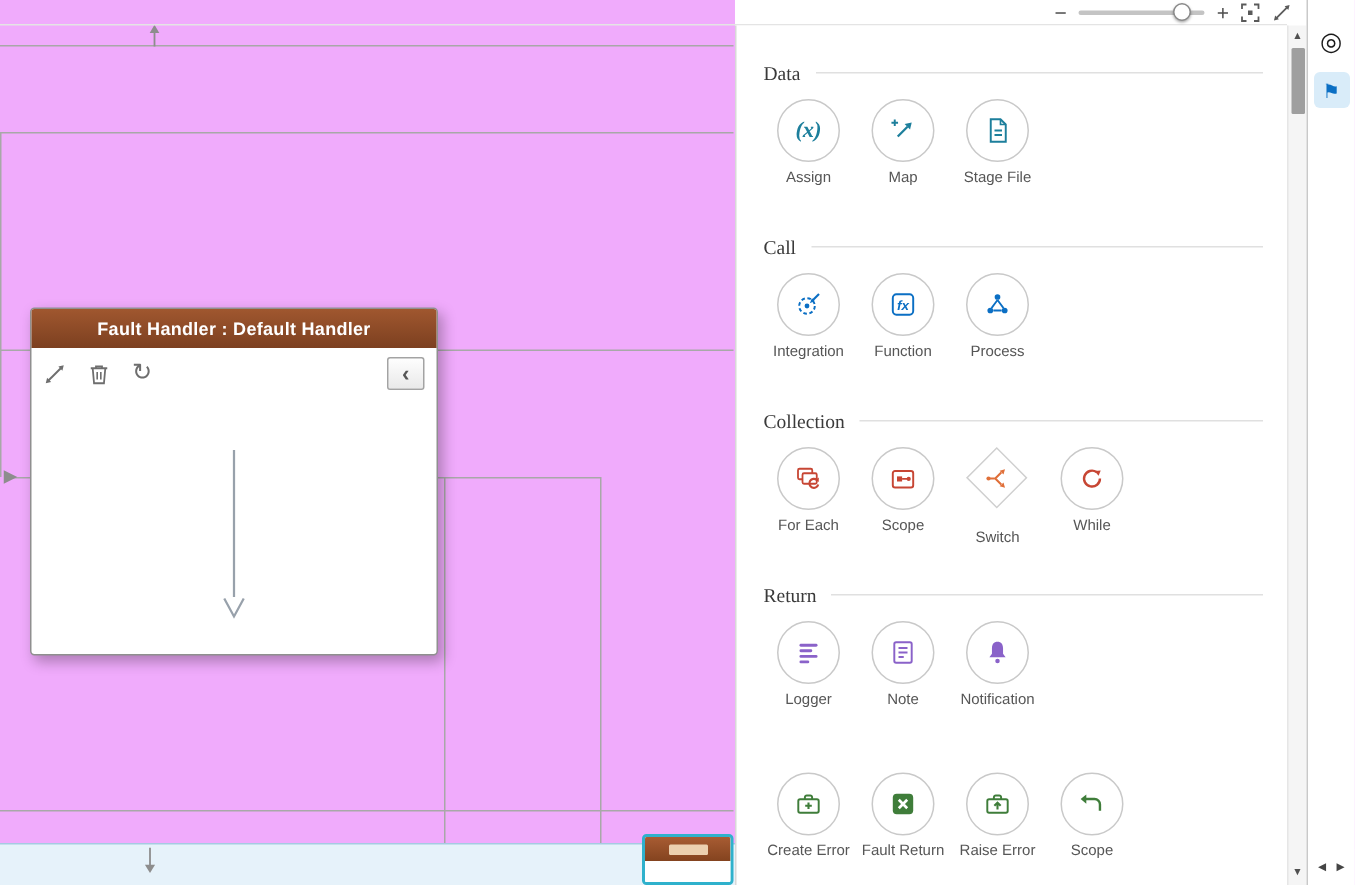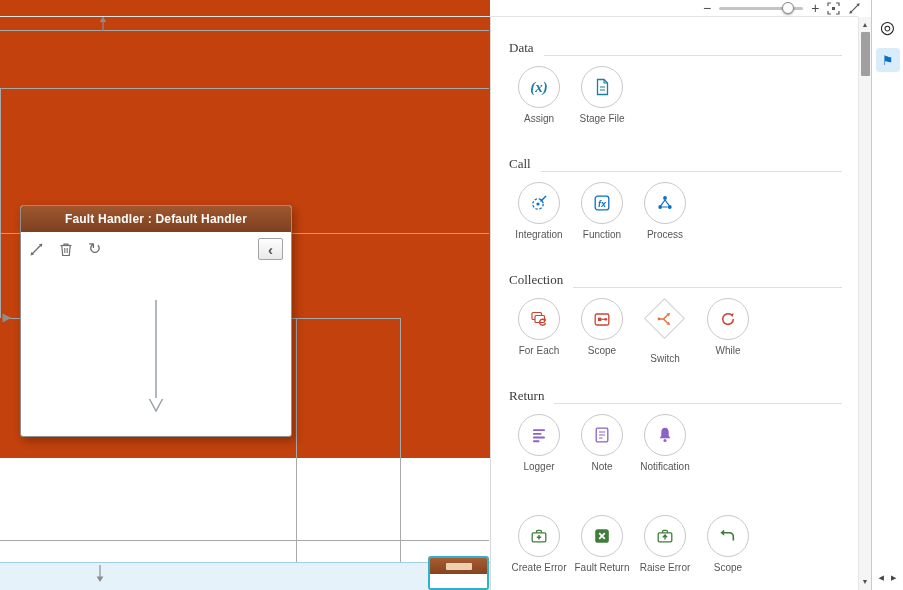--- a/index.html
+++ b/index.html
@@ -1,21 +1,21 @@
 <!DOCTYPE html>
 <html><head>
 <meta charset="utf-8">
 <style>
   *{margin:0;padding:0;box-sizing:border-box}
   html,body{width:903px;height:590px;overflow:hidden;background:#fff;
     font-family:"Liberation Sans",sans-serif}
   .stage{position:relative;width:903px;height:590px;background:#fff}
 
   
-  .canvas{position:absolute;left:0;top:0;width:490px;height:458px;background:#c2410c}
+  .canvas{position:absolute;left:0;top:0;width:490px;height:590px;background:#f0abfc}
   .line{position:absolute;background:#a8a8a8}
   .line.h{height:1px}
   .line.v{width:1px}
   .topline{position:absolute;left:0;top:16px;width:858px;height:1px;background:#e4e4e4}
   .carrow{position:absolute}
   .bottom-strip{position:absolute;left:0;top:562px;width:490px;height:28px;
     background:#e6f2fa;border-top:1px solid #a5cbe1;z-index:1}
 
   
   .sel-node{position:absolute;left:428px;top:556px;width:61px;height:34px;
@@ -50,21 +50,21 @@
   .zb-glyph{font-size:14px;line-height:1;cursor:pointer}
   .zb-track{width:84px;height:3px;background:#c4c4c4;border-radius:2px;position:relative;cursor:pointer}
   .zb-handle{position:absolute;left:63px;top:-5px;width:12px;height:12px;border-radius:50%;
     background:#fff;border:1px solid #8a8a8a;box-shadow:0 1px 2px rgba(0,0,0,.35);cursor:grab}
   .zb-icon{color:#5a5a5a;cursor:pointer;display:flex}
 
   
   .palette{position:absolute;left:490px;top:17px;width:368px;height:573px;background:#fff;
     border-left:1px solid #d8d8d8;padding-top:10px;overflow:hidden}
   .pal-section{height:116px;padding:14px 16px 0 18px}
-  .pal-head{display:flex;align-items:flex-end;gap:10px;height:15px}
+  .pal-head{display:flex;align-items:center;gap:10px;height:15px}
   .pal-head-label{font-family:"Liberation Serif",serif;font-size:13px;color:#3a3a3a}
   .pal-head-rule{flex:1;border-top:1px solid #e0e0e0;height:0}
   .pal-row{display:flex;gap:3px;margin-top:10px}
   .pal-item{width:60px;display:flex;flex-direction:column;align-items:center;cursor:grab}
   .pal-shape{width:42px;height:42px;border:1px solid #c9c9c9;border-radius:50%;
     display:flex;align-items:center;justify-content:center;background:#fff;position:relative}
   .pal-shape.noring{border:none;border-radius:0}
   .diamond-box{position:absolute;left:6px;top:6px;width:29px;height:29px;background:#fff;
     border:1px solid #cfcfcf;transform:rotate(45deg)}
   .pal-shape svg,.pal-shape .glyph{position:relative}
@@ -196,20 +196,30 @@
       <div class="pal-row">
         <div class="pal-item">
           <div class="pal-shape">
               <span class="glyph assign-glyph c-data">(x)</span>
             </div>
           <div class="pal-label">Assign</div>
         </div>
         <div class="pal-item">
           <div class="pal-shape">
             <svg class="c-data" width="20" height="20">
+              <path d="M4.5 2.6 V7 M2.3 4.8 H6.7" stroke="currentColor" stroke-width="1.3" fill="none"></path>
+              <path d="M6.5 14 L13 7.5" stroke="currentColor" stroke-width="1.5" fill="none"></path>
+              <polygon points="15.8,4.6 11.1,5.7 14.7,9.3" fill="currentColor"></polygon>
+            </svg>
+          </div>
+          <div class="pal-label">Map</div>
+        </div>
+        <div class="pal-item">
+          <div class="pal-shape">
+            <svg class="c-data" width="20" height="20">
               <path d="M5.5 2.5 H12 L15.5 6 V17.5 H5.5 Z" stroke="currentColor" stroke-width="1.3" fill="none"></path>
               <path d="M12 2.5 V6 H15.5" stroke="currentColor" stroke-width="1.1" fill="none"></path>
               <path d="M8 10 H13 M8 13 H13" stroke="currentColor" stroke-width="1.2" fill="none"></path>
             </svg>
           </div>
           <div class="pal-label">Stage File</div>
         </div>
       </div>
     </div>
 

